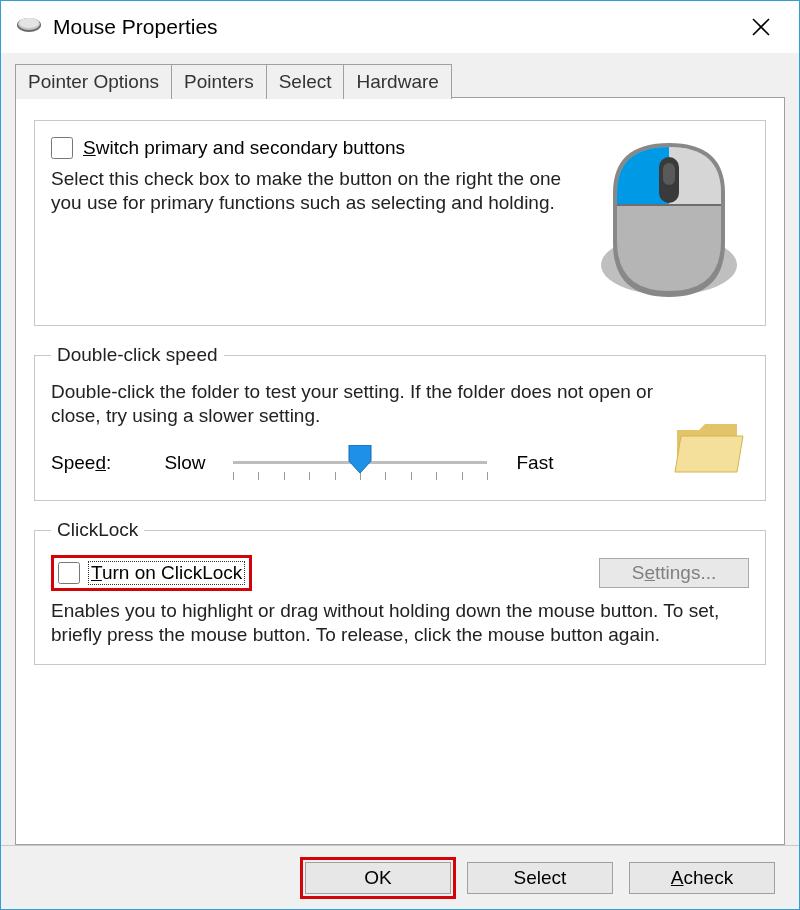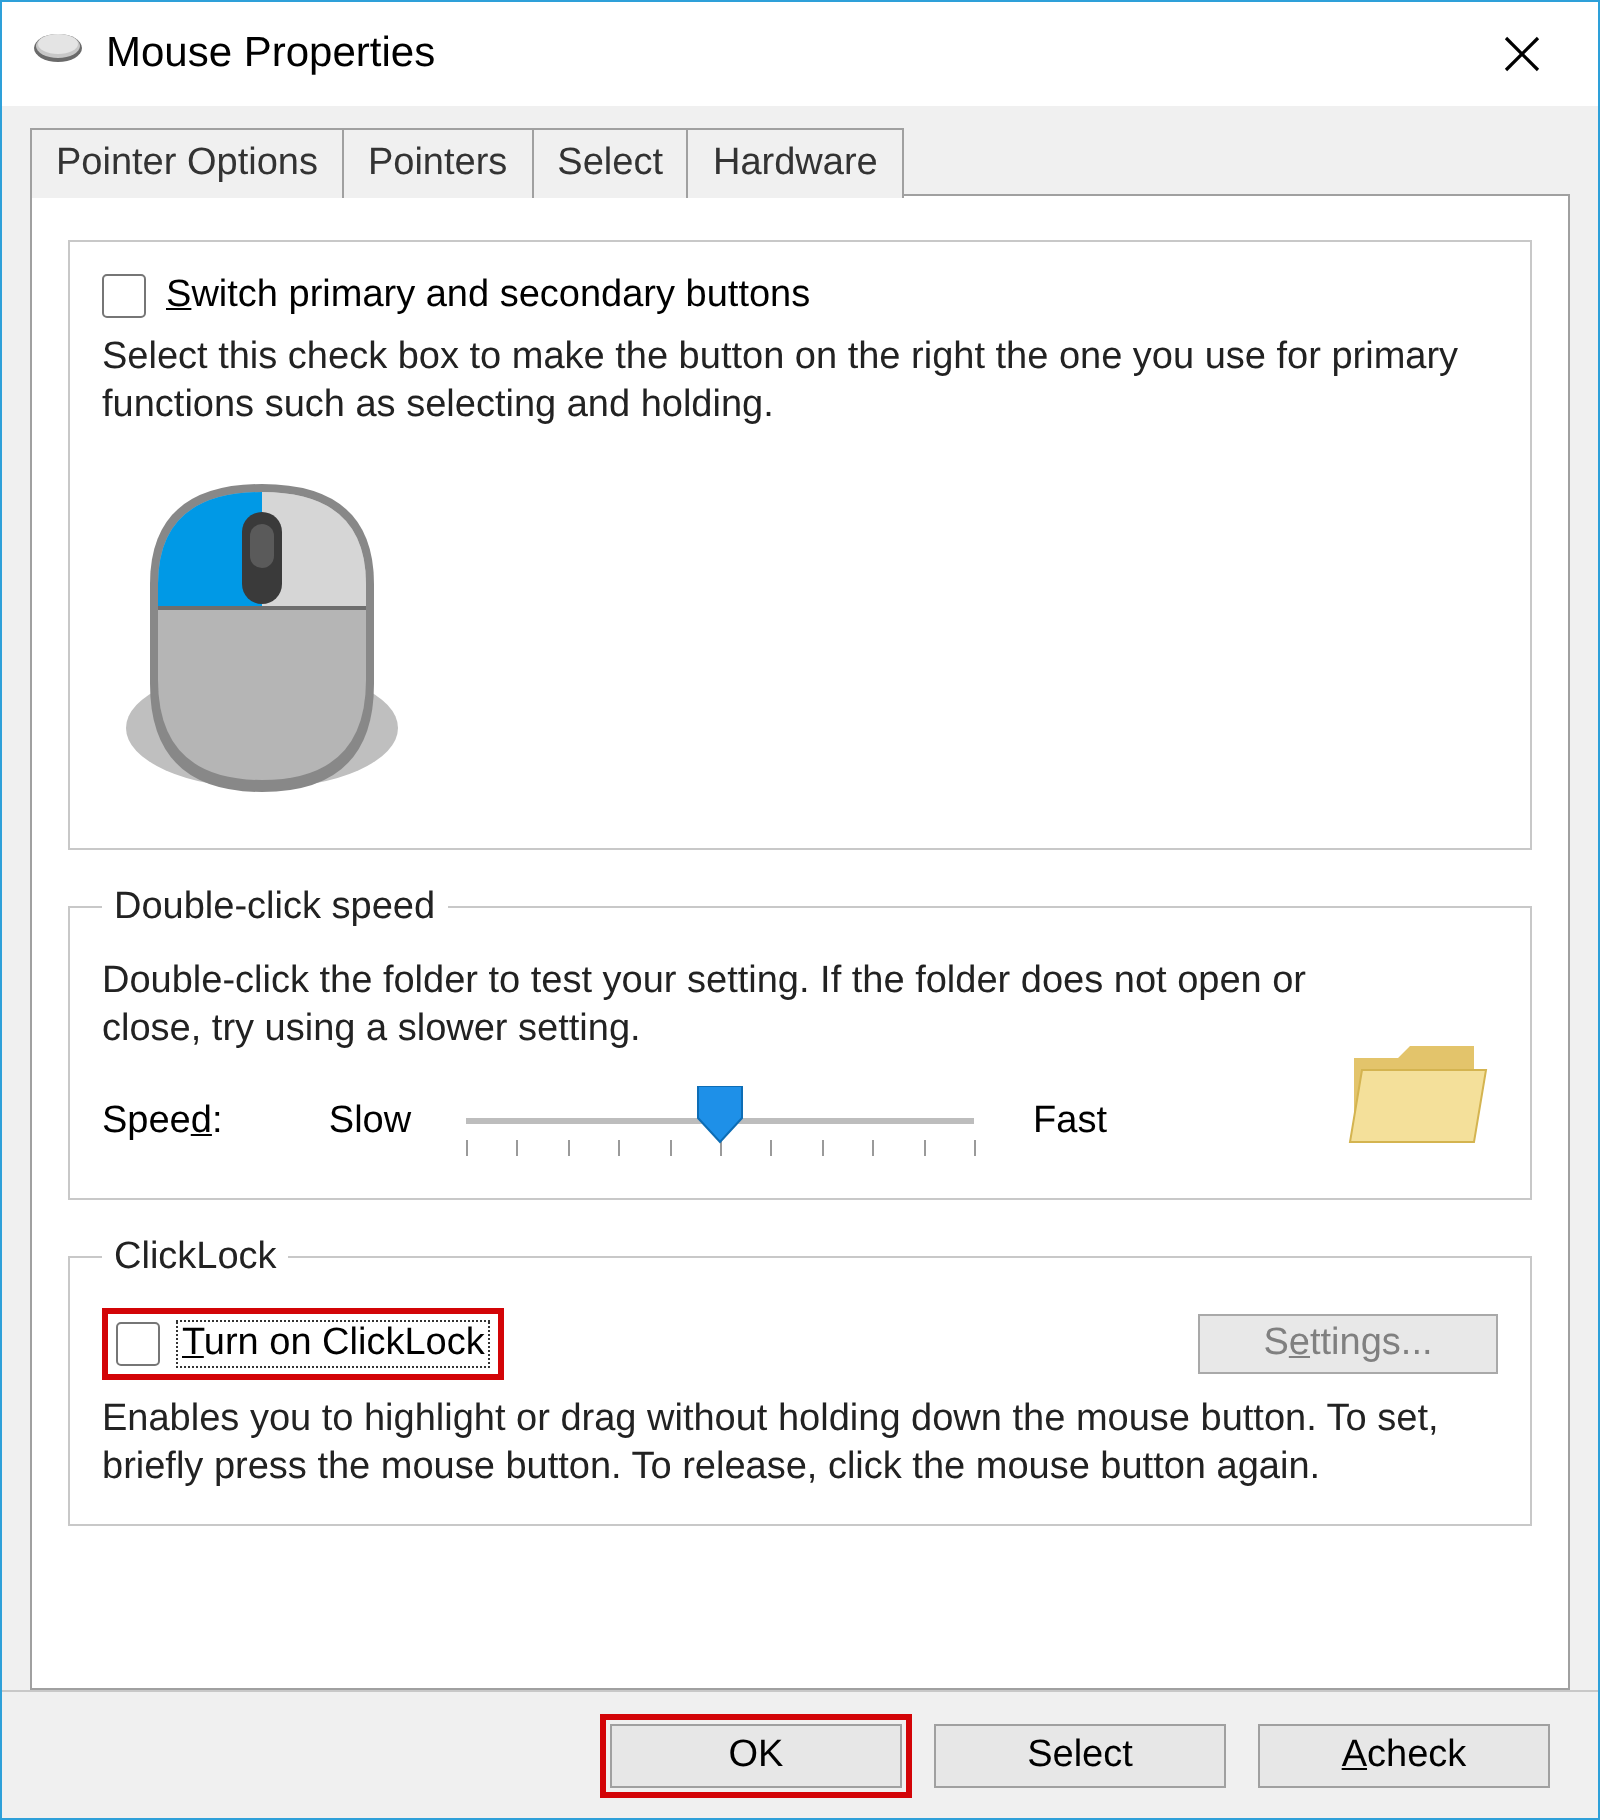--- a/index.html
+++ b/index.html
@@ -105,21 +105,20 @@
   .u { text-decoration: underline; }
   .desc {
     color: #222;
     line-height: 1.28;
     font-size: 19px;
   }
   .button-config-inner {
     display: flex;
     gap: 18px;
     align-items: flex-start;
-    flex-direction: column;
   }
   .button-config-text { flex: 1; padding-top: 2px; }
   .mouse-illus { width: 160px; height: 174px; flex-shrink: 0; }
   .dcs-inner { display: flex; gap: 14px; align-items: flex-start; }
   .dcs-text { flex: 1; }
   .folder-illus {
     width: 78px; height: 70px; flex-shrink: 0;
     margin-top: 34px;
   }
   .slider-row {

